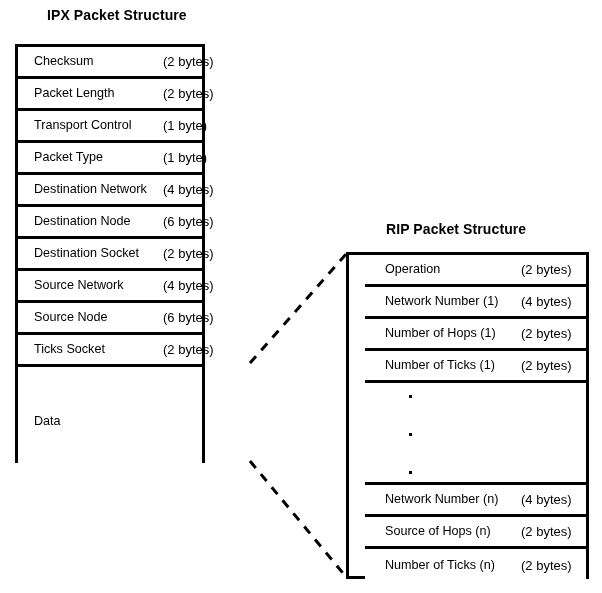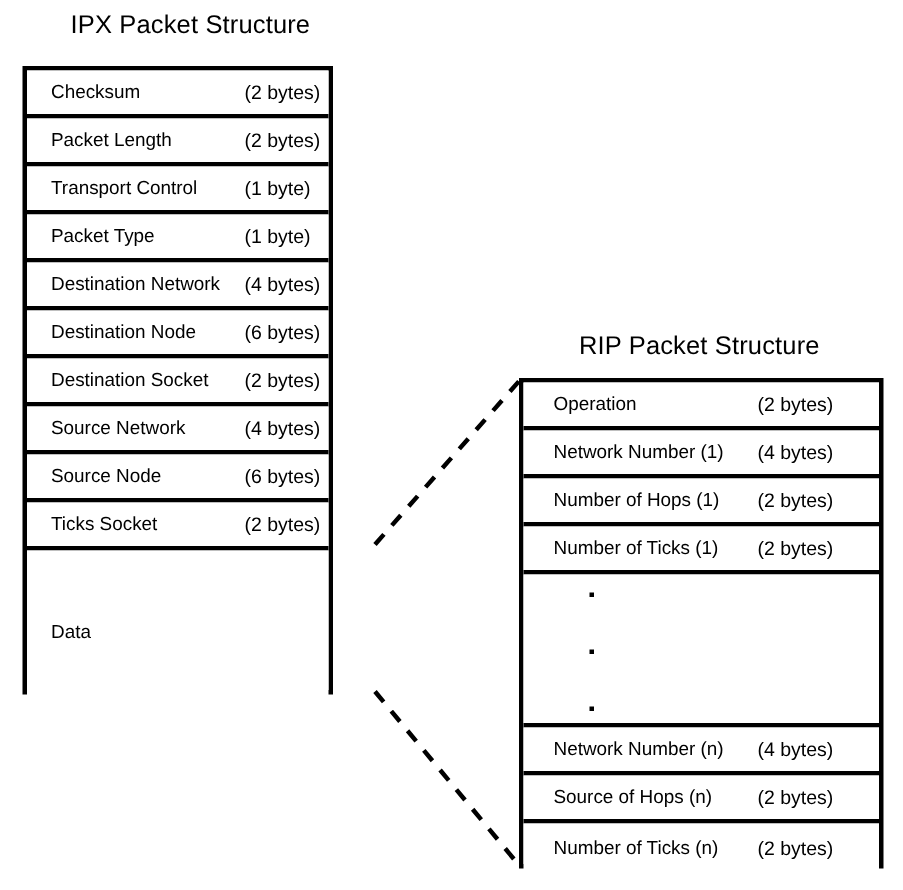--- a/index.html
+++ b/index.html
@@ -20,22 +20,22 @@
     position: absolute;
     left: 0;
     top: 0;
     width: 602px;
     height: 593px;
   }
 
   
   .panel-title {
     position: absolute;
-    font-size: 17px;
-    font-weight: normal;
+    font-size: 14px;
+    font-weight: bold;
     letter-spacing: 0.1px;
     white-space: nowrap;
     line-height: 1;
   }
   #ipx-title  { left: 47px;  top: 8px; }
   #rip-title  { left: 386px; top: 222px; }
 
   
   .packet-table {
     position: absolute;
@@ -64,38 +64,39 @@
     position: absolute;
     font-size: 13px;
     white-space: nowrap;
     line-height: 1;
   }
 
   
   #ipx-table {
     left: 15px;
     top: 44px;
-    width: 207px;
+    width: 190px;
     height: 419px;
   }
   #ipx-table .packet-row { height: 32px; }
   #ipx-table .field-name { left: 16px; }
   #ipx-table .field-size { left: 145px; }
   #ipx-table .data-row {
     height: 99px;
     border-bottom: none;
   }
   #ipx-table .data-row .field-name { left: 16px; }
 
   
   #rip-table {
     left: 346px;
     top: 252px;
     width: 243px;
     height: 327px;
+    padding-left: 16px;
   }
   #rip-table .packet-row { height: 32px; }
   #rip-table .field-name { left: 20px; }
   #rip-table .field-size { left: 156px; }
   #rip-table .ellipsis-row {
     height: 102px;
     display: block;
     position: relative;
   }
   .vdots {

